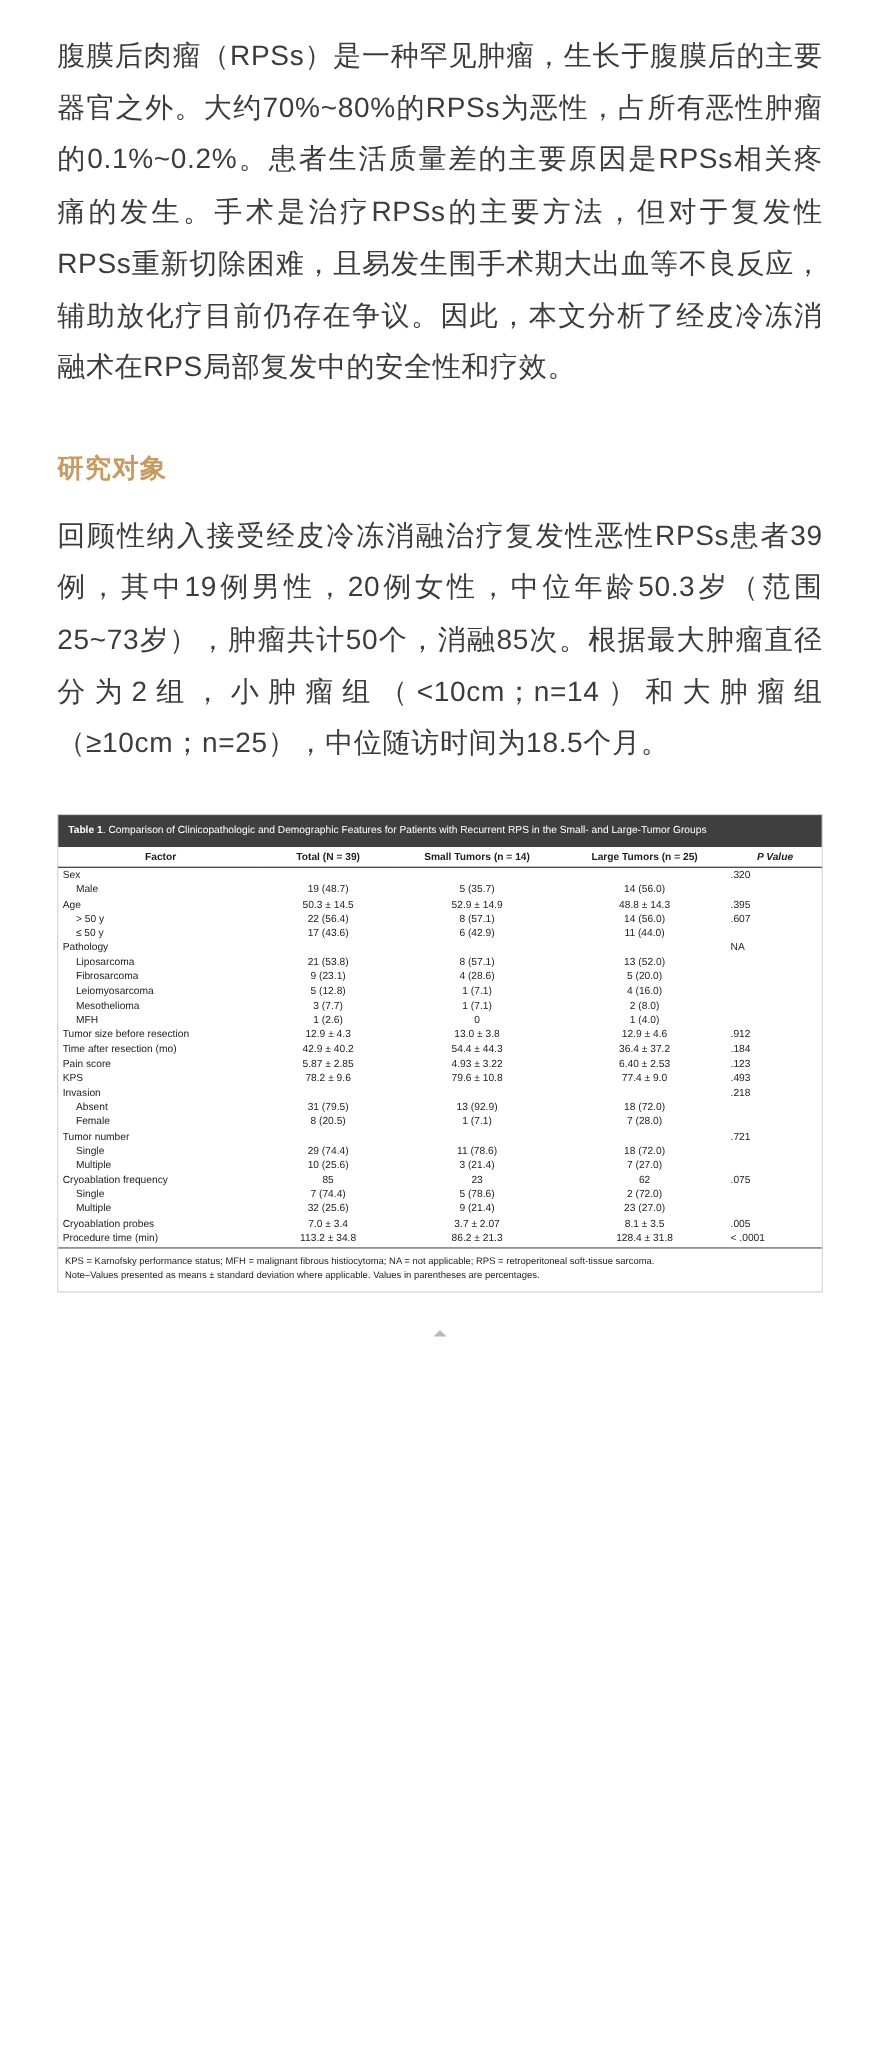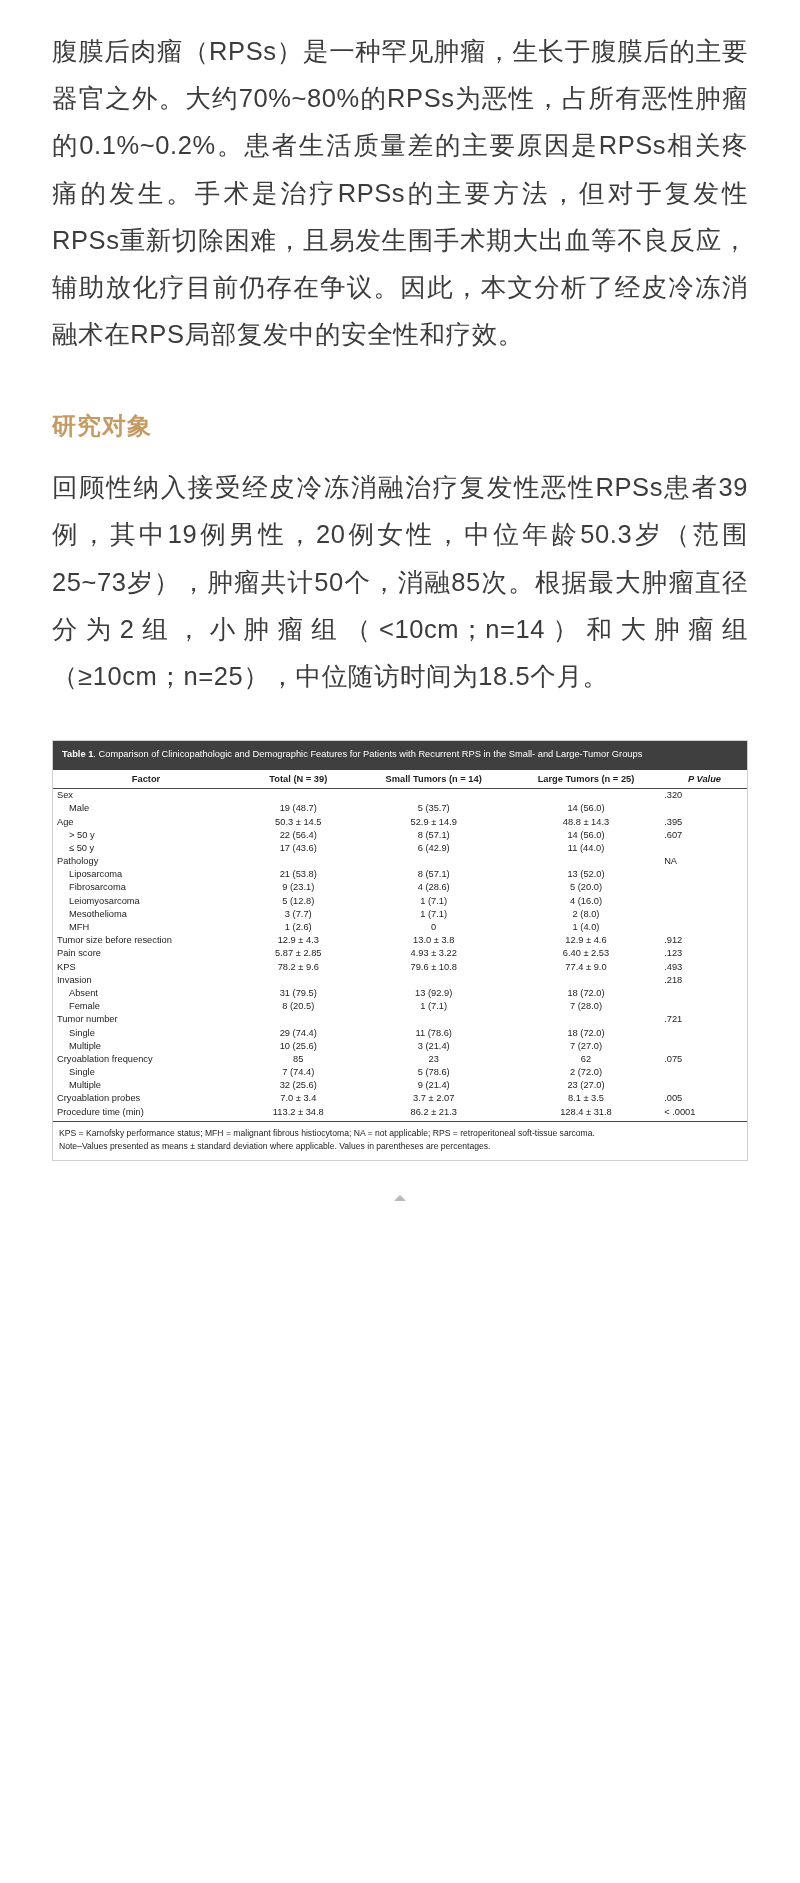--- a/index.html
+++ b/index.html
@@ -214,20 +214,27 @@
               <td class="r"></td>
             </tr>
             <tr>
               <td class="lbl">Tumor size before resection</td>
               <td class="c">12.9 ± 4.3</td>
               <td class="c">13.0 ± 3.8</td>
               <td class="c">12.9 ± 4.6</td>
               <td class="r">.912</td>
             </tr>
             <tr>
+              <td class="lbl">Time after resection (mo)</td>
+              <td class="c">42.9 ± 40.2</td>
+              <td class="c">54.4 ± 44.3</td>
+              <td class="c">36.4 ± 37.2</td>
+              <td class="r">.184</td>
+            </tr>
+            <tr>
               <td class="lbl">Pain score</td>
               <td class="c">5.87 ± 2.85</td>
               <td class="c">4.93 ± 3.22</td>
               <td class="c">6.40 ± 2.53</td>
               <td class="r">.123</td>
             </tr>
             <tr>
               <td class="lbl">KPS</td>
               <td class="c">78.2 ± 9.6</td>
               <td class="c">79.6 ± 10.8</td>

